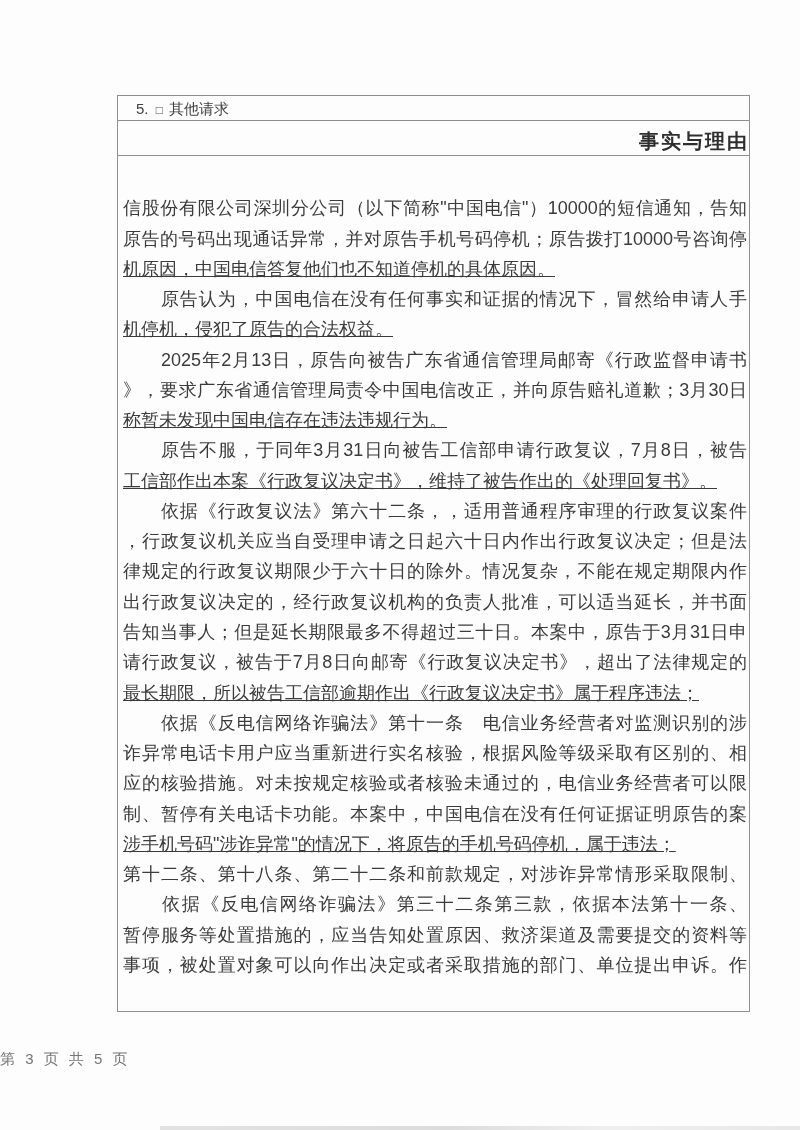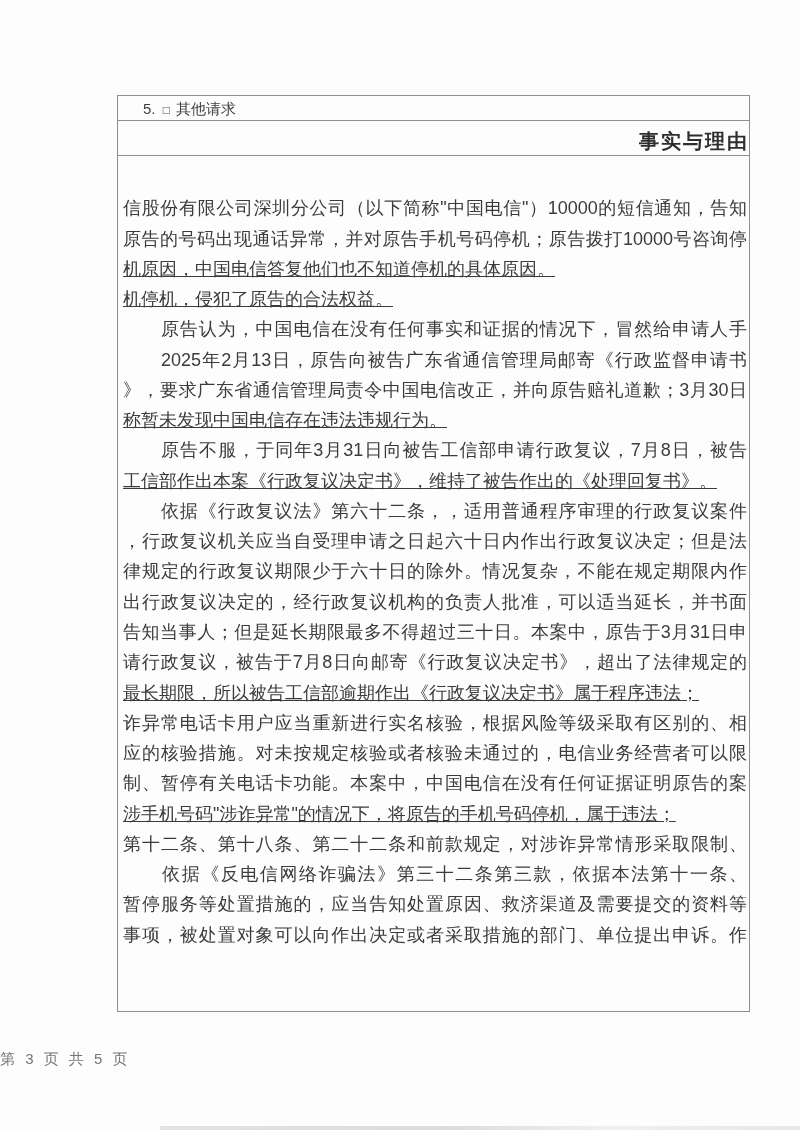--- a/index.html
+++ b/index.html
@@ -14,21 +14,21 @@
   }
   
   .row5-cell {
     position: absolute;
     left: 117px; top: 95px;
     width: 152px; height: 26px;
     border: 1px solid #8f8f8f;
     box-sizing: border-box;
     font-size: 15px;
     color: #3f3f3f;
-    padding: 4px 0 0 25px;
+    padding: 4px 0 0 18px;
     background: #fdfdfd;
   }
   .row5-cell .chk {
     font-size: 12px;
     color: #555;
     margin: 0 2px 0 3px;
   }
   .row5-right {
     position: absolute;
     left: 268px; top: 95px;
@@ -111,34 +111,35 @@
     <span>事实与理由</span>
   </div>
 
   <div class="body-box">
     <div class="bline fill">
       
     </div>
     <div class="bline fill">信股份有限公司深圳分公司（以下简称"中国电信"）10000的短信通知，告知</div>
     <div class="bline fill">原告的号码出现通话异常，并对原告手机号码停机；原告拨打10000号咨询停</div>
     <div class="bline end">机原因，中国电信答复他们也不知道停机的具体原因。</div>
+    <div class="bline fill">　　原告认为，中国电信在没有任何事实和证据的情况下，冒然给申请人手</div>
     <div class="bline end">机停机，侵犯了原告的合法权益。</div>
-    <div class="bline fill">　　原告认为，中国电信在没有任何事实和证据的情况下，冒然给申请人手</div>
     <div class="bline fill">　　2025年2月13日，原告向被告广东省通信管理局邮寄《行政监督申请书</div>
     <div class="bline fill">》，要求广东省通信管理局责令中国电信改正，并向原告赔礼道歉；3月30日</div>
     <div class="bline end">称暂未发现中国电信存在违法违规行为。</div>
     <div class="bline fill">　　原告不服，于同年3月31日向被告工信部申请行政复议，7月8日，被告</div>
     <div class="bline end">工信部作出本案《行政复议决定书》，维持了被告作出的《处理回复书》。</div>
     <div class="bline fill">　　依据《行政复议法》第六十二条，，适用普通程序审理的行政复议案件</div>
     <div class="bline fill">，行政复议机关应当自受理申请之日起六十日内作出行政复议决定；但是法</div>
     <div class="bline fill">律规定的行政复议期限少于六十日的除外。情况复杂，不能在规定期限内作</div>
     <div class="bline fill">出行政复议决定的，经行政复议机构的负责人批准，可以适当延长，并书面</div>
     <div class="bline fill">告知当事人；但是延长期限最多不得超过三十日。本案中，原告于3月31日申</div>
     <div class="bline fill">请行政复议，被告于7月8日向邮寄《行政复议决定书》，超出了法律规定的</div>
     <div class="bline end">最长期限，所以被告工信部逾期作出《行政复议决定书》属于程序违法；</div>
+    <div class="bline fill">　　依据《反电信网络诈骗法》第十一条　电信业务经营者对监测识别的涉</div>
     <div class="bline fill">诈异常电话卡用户应当重新进行实名核验，根据风险等级采取有区别的、相</div>
     <div class="bline fill">应的核验措施。对未按规定核验或者核验未通过的，电信业务经营者可以限</div>
     <div class="bline fill">制、暂停有关电话卡功能。本案中，中国电信在没有任何证据证明原告的案</div>
     <div class="bline end">涉手机号码"涉诈异常"的情况下，将原告的手机号码停机，属于违法；</div>
     <div class="bline fill">第十二条、第十八条、第二十二条和前款规定，对涉诈异常情形采取限制、</div>
     <div class="bline fill">　　依据《反电信网络诈骗法》第三十二条第三款，依据本法第十一条、</div>
     <div class="bline fill">暂停服务等处置措施的，应当告知处置原因、救济渠道及需要提交的资料等</div>
     <div class="bline fill">事项，被处置对象可以向作出决定或者采取措施的部门、单位提出申诉。作</div>
   </div>
 

